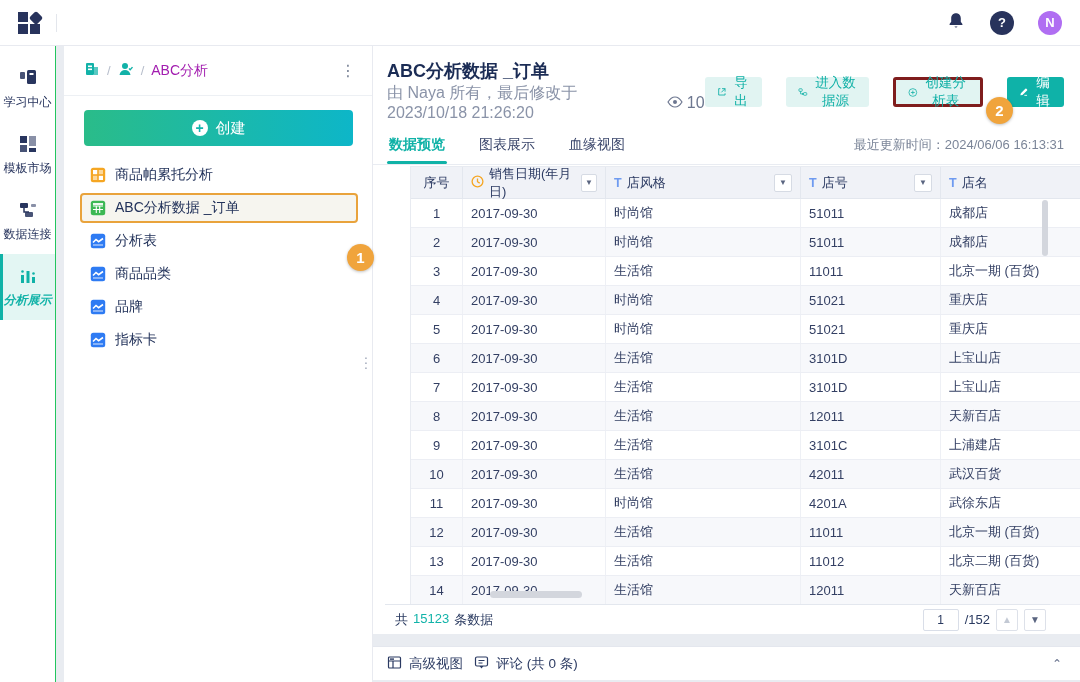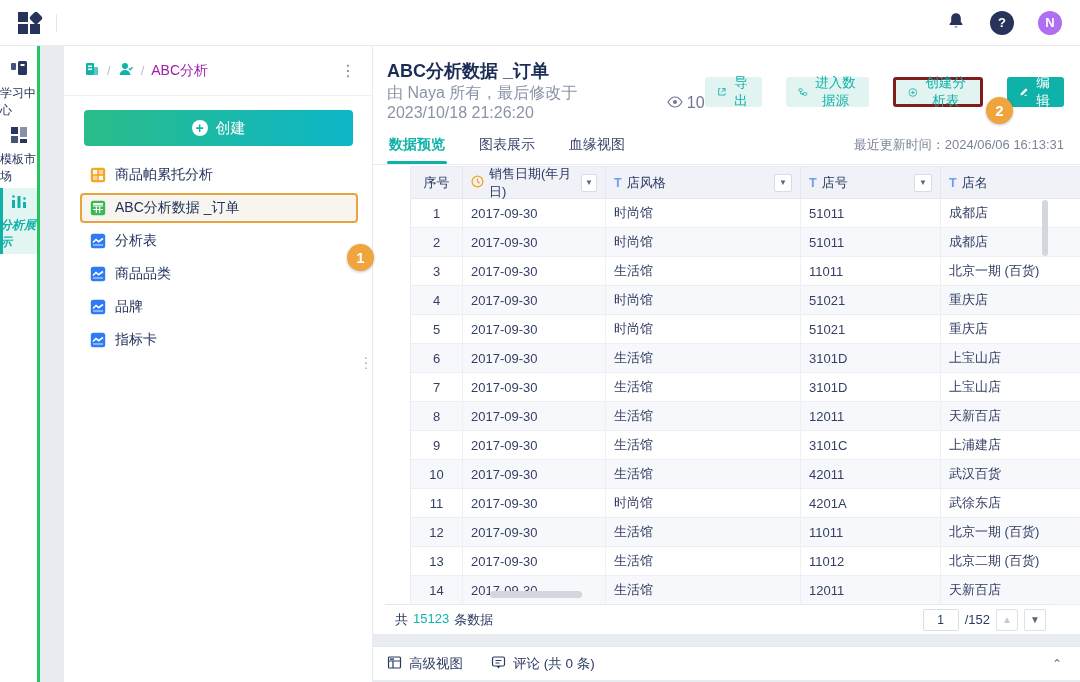--- a/index.html
+++ b/index.html
@@ -18,22 +18,22 @@
   .logo i:nth-child(2){left:0;top:13px;}
   .logo i:nth-child(3){left:12px;top:13px;}
   .logo i:nth-child(4){left:13px;top:2px;transform:rotate(45deg);border-radius:2px;}
   .logo-divider { width:1px; height:18px; background:#e3e6ec; margin-left:14px; }
   .topbar-right { margin-left:auto; display:flex; align-items:center; gap:24px; }
   .circle-badge { width:24px; height:24px; border-radius:50%; display:flex; align-items:center; justify-content:center;
                   color:#fff; font-weight:bold; font-size:13px; }
   .q-badge { background:#28335c; }
   .avatar { background:#b06ef2; }
   
-  .rail { position:absolute; left:0; top:46px; width:40px; height:636px; background:#fff;
-          border-right:3px solid #22c55e; padding-top:10px; z-index:4;}
+  .rail { position:absolute; left:0; top:46px; width:56px; height:636px; background:#fff;
+          border-right:1px solid #22c55e; padding-top:10px; z-index:4;}
   .rail-item { height:66px; display:flex; flex-direction:column; align-items:center; justify-content:center;
                gap:6px; cursor:pointer; position:relative; }
   .rail-item .lbl { font-size:12px; color:#28355e; }
   .rail-item.active { background:#e3f6f3;font-style:italic; }
   .rail-item.active::before { content:""; position:absolute; left:0; top:0; bottom:0; width:3px; background:#10b2a7; }
   .rail-item.active .lbl { color:#10b2a7; font-weight:bold; }
   .rail-item svg { display:block; }
   
   .explorer { position:absolute; left:64px; top:46px; width:309px; height:636px; background:#fff;
               border-right:1px solid #e8eaf0; z-index:3;}
@@ -101,21 +101,21 @@
   .total-num { color:#12b3a9; }
   .pager { margin-left:auto; display:flex; align-items:center; gap:6px; }
   .page-input { width:36px; height:22px; border:1px solid #d9dee8; border-radius:2px; text-align:center;
                 font-size:12px; color:#2a3a60; font-family:inherit; }
   .page-total { font-size:13px; color:#2a3a60; }
   .pg-btn { width:22px; height:22px; border:1px solid #dde1e9; border-radius:2px; background:#fff;
             display:flex; align-items:center; justify-content:center; font-size:10px; cursor:pointer; }
   .pg-up { color:#c3c9d4; } .pg-down { color:#5a6580; }
   
   .dock { position:absolute; left:373px; top:646px; width:707px; height:34px; background:#fff;
-          border-top:1px solid #e4e7ee; display:flex; align-items:center; padding:0 18px 0 14px; gap:28px; z-index:2;}
+          border-top:1px solid #e4e7ee; display:flex; align-items:center; padding:0 18px 0 14px; gap:11px; z-index:2;}
   .dock-item { display:flex; align-items:center; gap:7px; font-size:13.5px; color:#2b3a62; cursor:pointer; }
   .dock-collapse { margin-left:auto; color:#6b7590; font-size:12px; cursor:pointer; }
   
   .ann { position:absolute; width:27px; height:27px; border-radius:50%; background:#f0a43c;
          color:#fff; font-size:15px; font-weight:bold; display:flex; align-items:center; justify-content:center;
          box-shadow:0 1px 3px rgba(0,0,0,.25); z-index:9; }
   .ann1 { left:347px; top:244px; }
   .ann2 { left:986px; top:97px; }
 </style>
 </head>
@@ -155,20 +155,31 @@
   <div class="rail-item">
     <span>
       <svg width="20" height="20" viewBox="0 0 20 20">
           <rect x="2" y="2" width="7" height="7" fill="#28355e"></rect>
           <rect x="11" y="2" width="7" height="10" fill="#28355e" opacity=".55"></rect>
           <rect x="2" y="11" width="7" height="7" fill="#28355e" opacity=".85"></rect>
           <rect x="11" y="14" width="7" height="4" fill="#28355e"></rect>
         </svg>
     </span>
     <span class="lbl">模板市场</span>
+  </div>
+  <div class="rail-item">
+    <span>
+      <svg width="20" height="20" viewBox="0 0 20 20">
+          <rect x="2" y="3" width="8" height="5" rx="1" fill="#28355e"></rect>
+          <rect x="7" y="12" width="8" height="5" rx="1" fill="#28355e" opacity=".85"></rect>
+          <path d="M6 8v4h5" stroke="#28355e" stroke-width="1.5" fill="none"></path>
+          <rect x="13" y="4" width="5" height="3" rx="1" fill="#28355e" opacity=".55"></rect>
+        </svg>
+    </span>
+    <span class="lbl">数据连接</span>
   </div>
   <div class="rail-item active">
     <span>
       <svg width="20" height="20" viewBox="0 0 20 20">
           <rect x="3" y="9" width="3" height="8" fill="#10b2a7"></rect>
           <rect x="8.5" y="5" width="3" height="12" fill="#10b2a7"></rect>
           <rect x="14" y="11" width="3" height="6" fill="#10b2a7"></rect>
           <circle cx="4.5" cy="5.5" r="1.3" fill="#10b2a7"></circle>
           <circle cx="15.5" cy="7.5" r="1.3" fill="#10b2a7"></circle>
         </svg>

